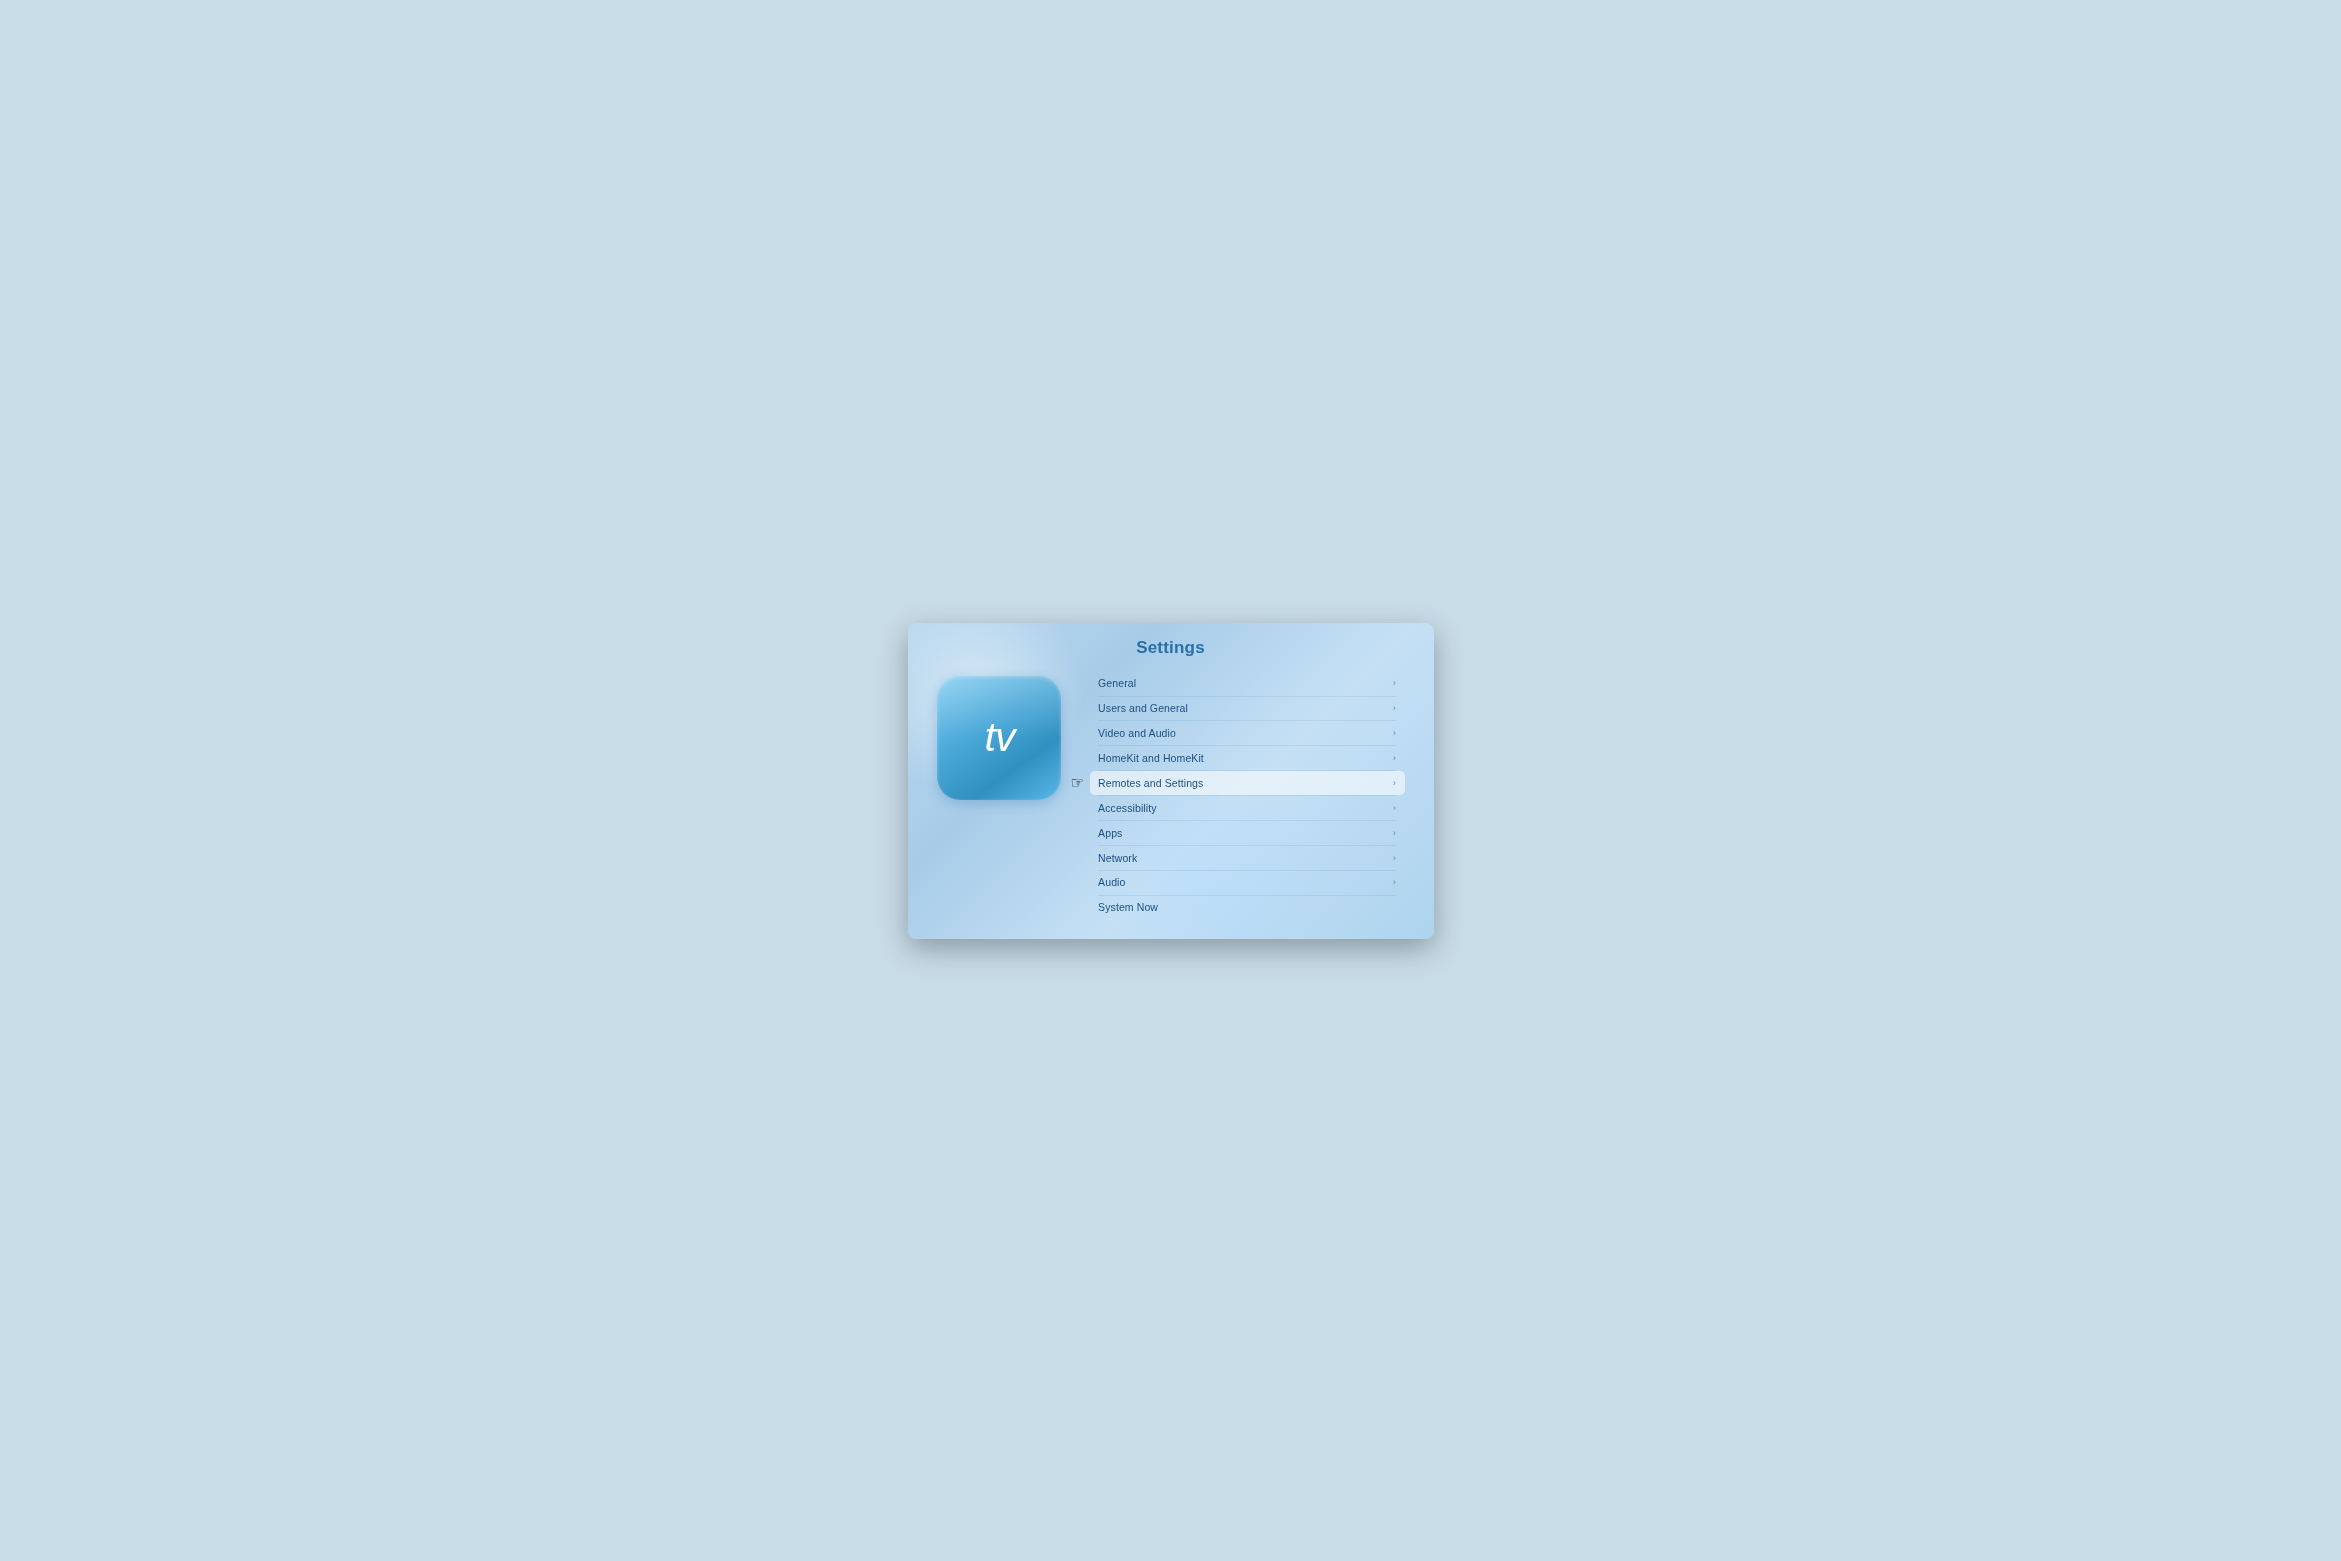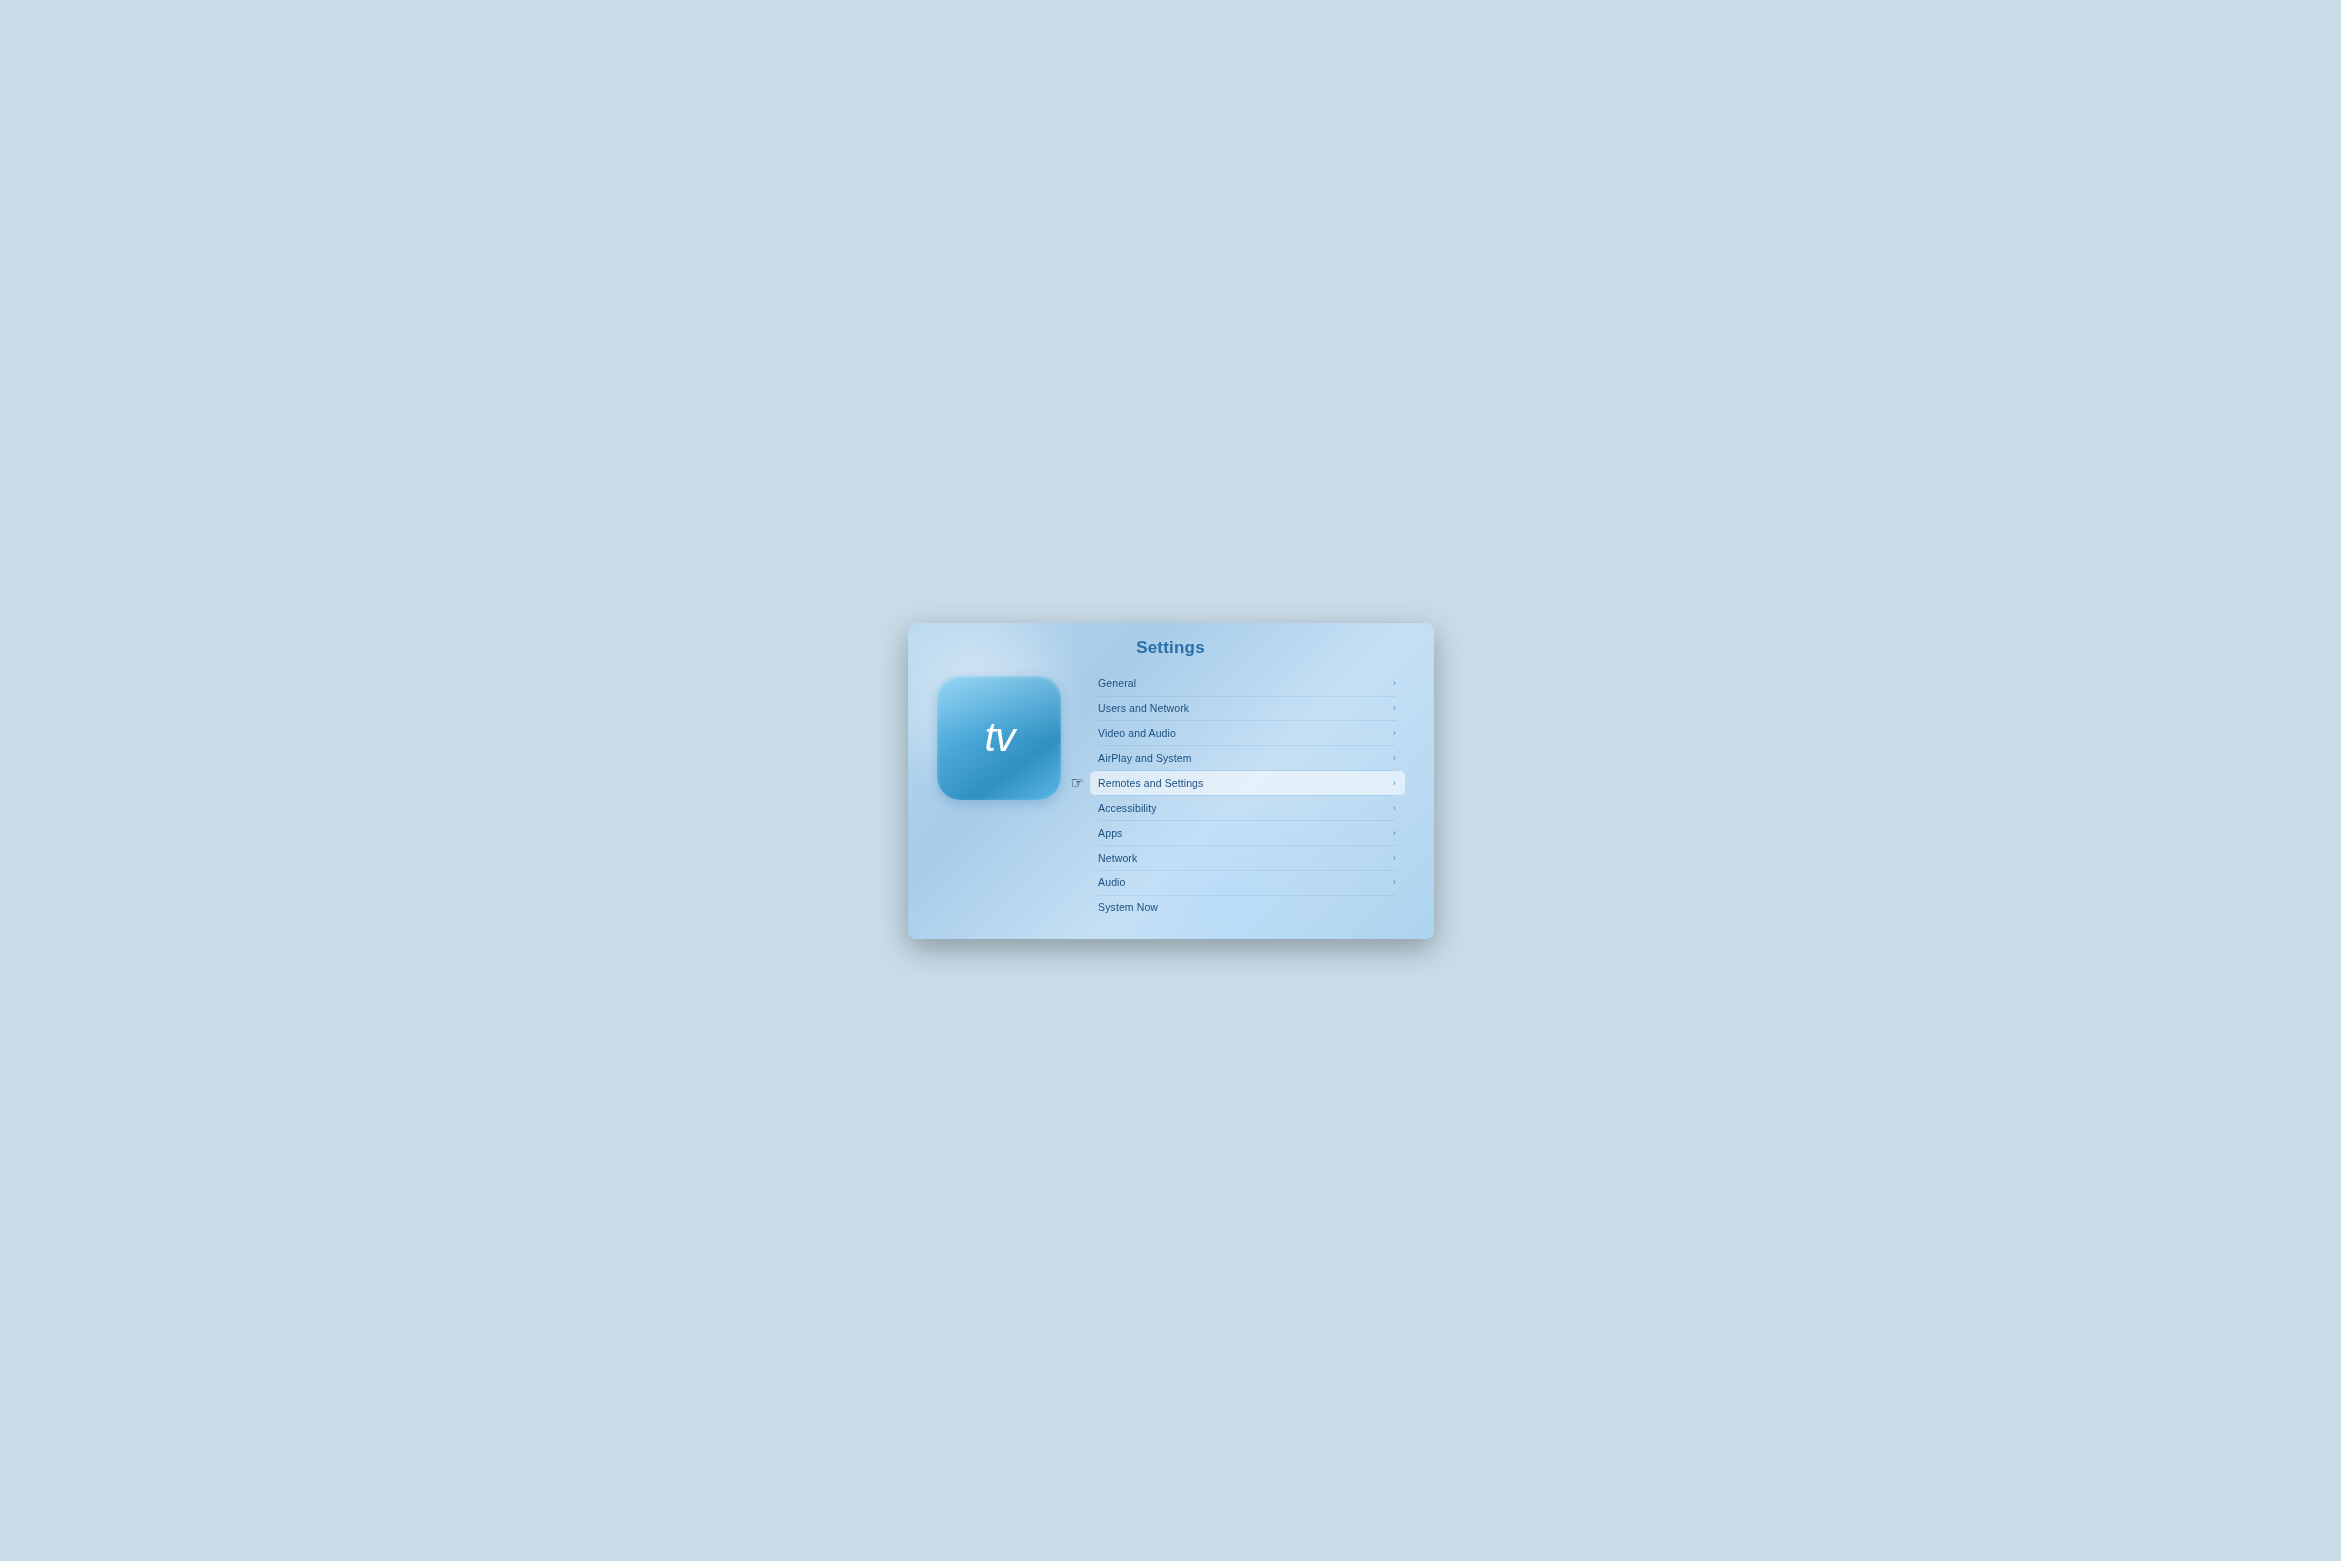--- a/index.html
+++ b/index.html
@@ -192,31 +192,31 @@
     </div>
 
     <div class="menu-list">
 
     <div class="menu-item">
           <span class="menu-item-label">General</span>
           <span class="chevron">›</span>
         </div>
         <div class="divider"></div>
         <div class="menu-item">
-          <span class="menu-item-label">Users and Network</span>
+          <span class="menu-item-label">Users and General</span>
           <span class="chevron">›</span>
         </div>
         <div class="divider"></div>
         <div class="menu-item">
           <span class="menu-item-label">Video and Audio</span>
           <span class="chevron">›</span>
         </div>
         <div class="divider"></div>
         <div class="menu-item">
-          <span class="menu-item-label">AirPlay and System</span>
+          <span class="menu-item-label">HomeKit and HomeKit</span>
           <span class="chevron">›</span>
         </div>
         <div class="divider"></div>
         <div class="menu-item highlighted">
           <span class="cursor-hand">☞</span>
           <span class="menu-item-label">Remotes and Settings</span>
           <span class="chevron">›</span>
         </div>
         <div class="divider"></div>
         <div class="menu-item">

